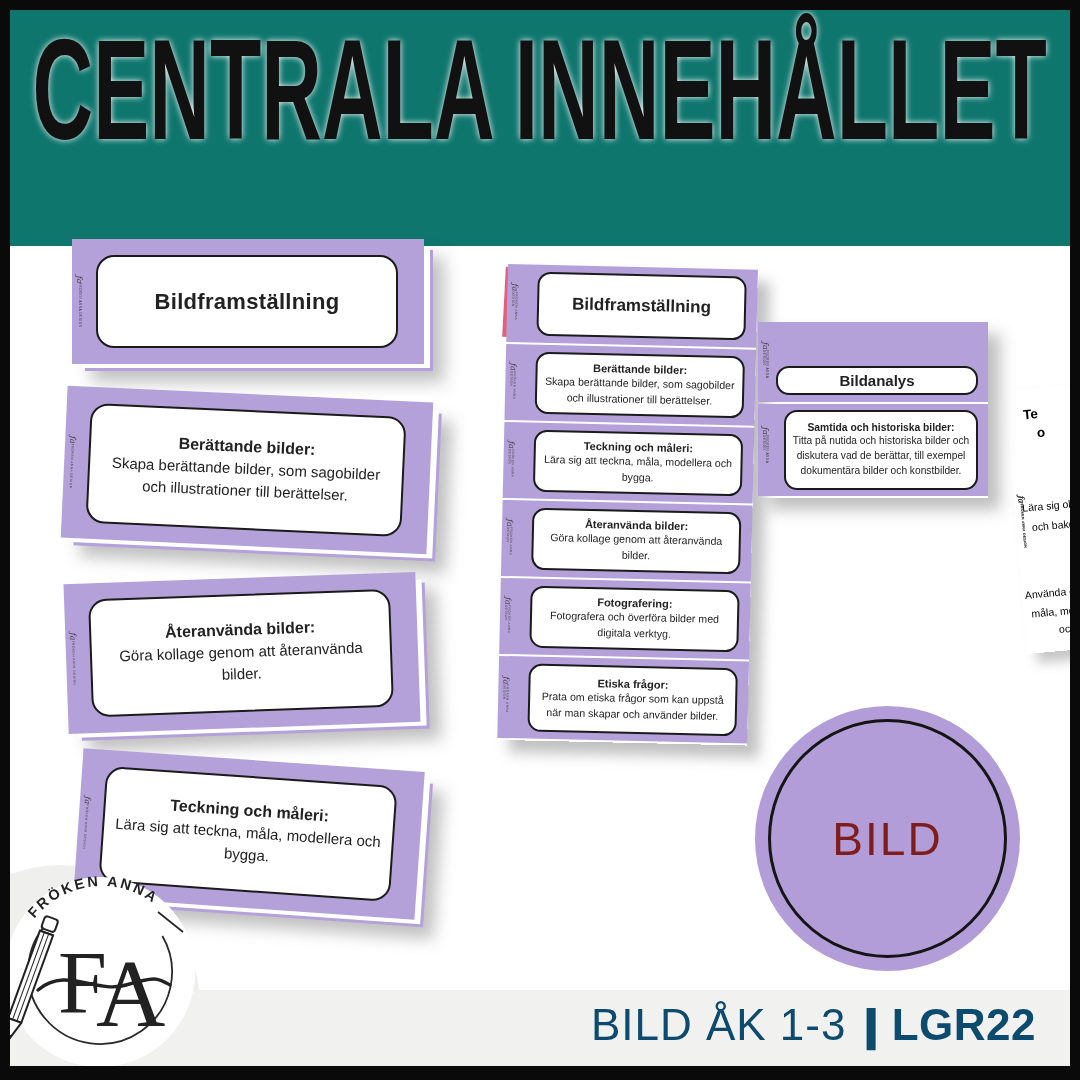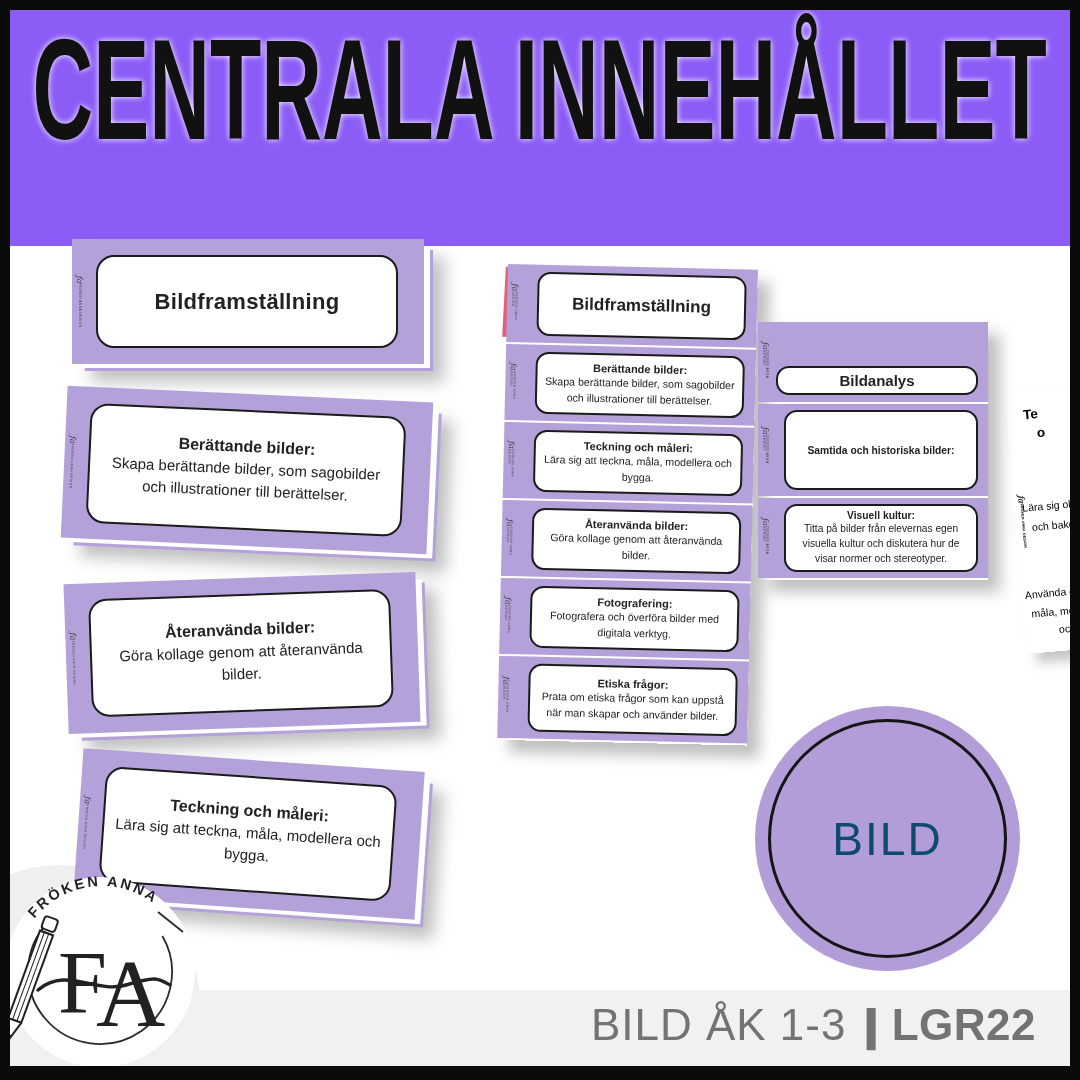--- a/index.html
+++ b/index.html
@@ -3,21 +3,21 @@
 <meta charset="utf-8">
 <style>
   html,body{margin:0;padding:0;background:#ffffff;}
   .canvas{
     position:relative;width:1080px;height:1080px;overflow:hidden;
     background:#ffffff;font-family:"Liberation Sans",sans-serif;
   }
   
   .frame{position:absolute;inset:0;border:10px solid #0a0a0a;border-bottom-width:14px;z-index:50;pointer-events:none;}
   
-  .header{position:absolute;left:10px;right:10px;top:10px;height:236px;background:#8b5cf6;z-index:1;
+  .header{position:absolute;left:10px;right:10px;top:10px;height:236px;background:#0f766e;z-index:1;
     display:flex;flex-direction:column;align-items:center;justify-content:flex-start;}
   .title-line{margin-top:14px;height:132px;display:flex;align-items:center;white-space:nowrap;}
   .title-line .t{display:inline-block;font-size:100px;font-weight:700;color:#111;letter-spacing:0px;
     transform:scale(0.84,1.42);transform-origin:center;
     text-shadow:0 0 6px #ffffff;}
   .subtitle-line{margin-top:2px;white-space:nowrap;}
   .subtitle-line .s{display:inline-block;font-size:54px;font-weight:700;color:#1a1a1a;letter-spacing:1px;
     transform:scale(0.80,1.1);transform-origin:center;}
   
   .bottom-band{position:absolute;left:10px;right:10px;top:990px;height:80px;background:#f1f1f0;z-index:1;}
@@ -56,23 +56,23 @@
     box-shadow:10px 10px 12px rgba(90,90,90,0.35);}
   .edge-stack .scard{height:88px;}
   .edge-stack .scard .inner{left:26px;right:-30px;border-radius:14px 0 0 14px;border-right:none;
     align-items:flex-start;justify-content:flex-start;text-align:left;}
   .el-title{font-size:13.5px;font-weight:700;}
   .el-body{font-size:10.5px;line-height:1.1;}
   
   .badge{position:absolute;left:755px;top:706px;width:265px;height:265px;border-radius:50%;background:#b29dd8;z-index:2;
     display:flex;align-items:center;justify-content:center;}
   .badge .ring{position:absolute;inset:13px;border:3.5px solid #151515;border-radius:50%;}
-  .badge .label{font-size:46px;letter-spacing:2px;color:#0c4a6e;}
-  
-  .footer{position:absolute;right:44px;top:1000px;z-index:3;color:#737373;white-space:nowrap;}
+  .badge .label{font-size:46px;letter-spacing:2px;color:#7f1d1d;}
+  
+  .footer{position:absolute;right:44px;top:1000px;z-index:3;color:#0c4a6e;white-space:nowrap;}
   .footer .course{font-size:44px;font-weight:400;letter-spacing:1px;}
   .footer .sep{font-size:44px;font-weight:700;margin:0 10px 0 14px;transform:scaleX(1.6);display:inline-block;}
   .footer .curr{font-size:44px;font-weight:700;letter-spacing:0.5px;}
   
   .logo{position:absolute;left:0px;top:860px;width:240px;height:210px;z-index:3;}
 </style>
 </head>
 <body>
 
 <div class="canvas">
@@ -203,30 +203,21 @@
           <div class="rt-title">Bildanalys</div>
         </div>
     </div>
     <div class="scard" style="height:92px;">
       <div class="sig">
           <span class="sig-mark">ƒa</span>
           <span class="sig-text">FRÖKEN ANNA DESIGN</span>
         </div>
       <div class="inner" style="left:26px;right:10px;top:6px;bottom:6px;">
         <div class="rc-title">Samtida och historiska bilder:</div>
-      </div>
-    </div>
-    <div class="scard" style="height:80px;">
-      <div class="sig">
-          <span class="sig-mark">ƒa</span>
-          <span class="sig-text">FRÖKEN ANNA DESIGN</span>
-        </div>
-      <div class="inner" style="left:26px;right:10px;top:6px;bottom:6px;">
-        <div class="rc-title">Visuell kultur:</div>
-        <div class="rc-body">Titta på bilder från elevernas egen visuella kultur och diskutera hur de visar normer och stereotyper.</div>
+        <div class="rc-body">Titta på nutida och historiska bilder och diskutera vad de berättar, till exempel dokumentära bilder och konstbilder.</div>
       </div>
     </div>
   </div>
 
   <div class="edge-stack">
     <div class="scard">
       <div class="sig">
           <span class="sig-mark">ƒa</span>
           <span class="sig-text">FRÖKEN ANNA DESIGN</span>
         </div>

